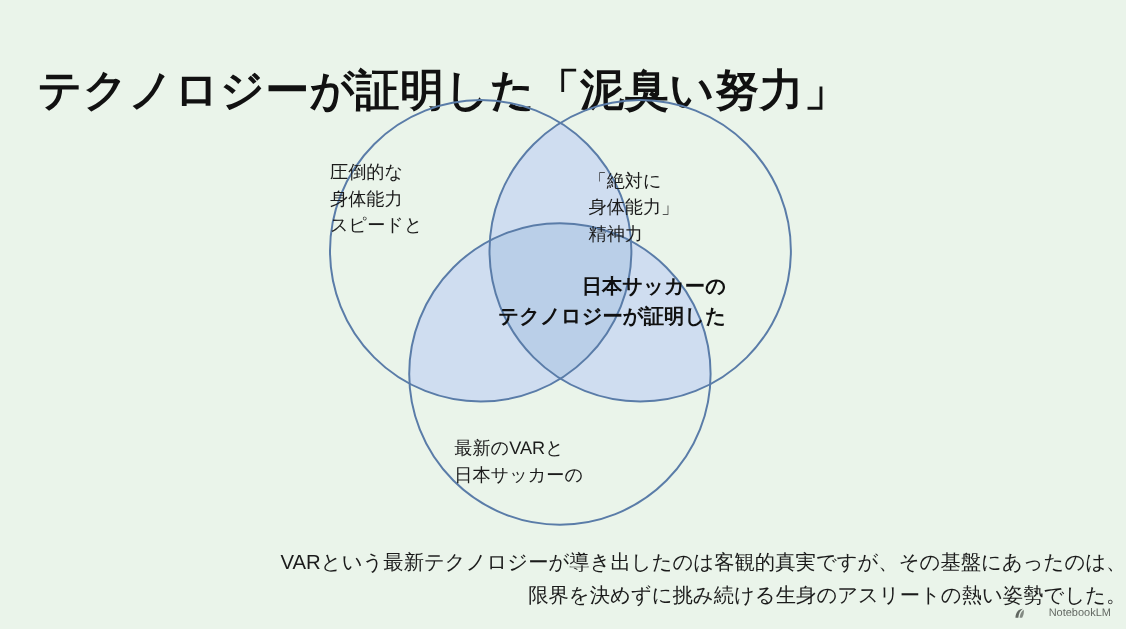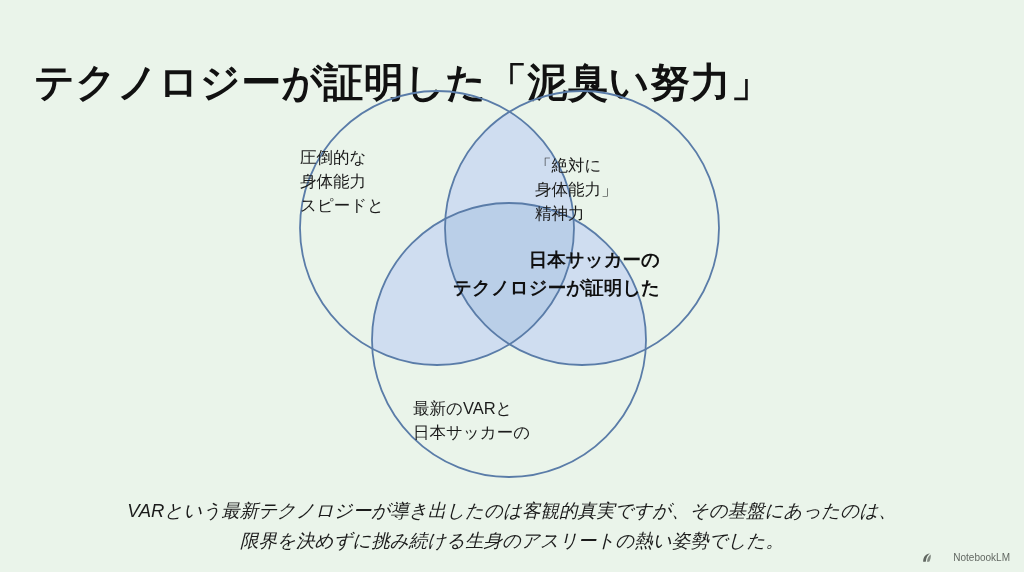--- a/index.html
+++ b/index.html
@@ -68,25 +68,24 @@
     line-height: 1.5;
     color: #101010;
     white-space: nowrap;
   }
   
   #caption {
     position: absolute;
     left: 0;
     right: 0;
     top: 496px;
-    text-align: center;
+    text-align: right;
     color: #1b1b1b;
     font-size: 18.5px;
     line-height: 1.62;
-    font-style: italic;
   }
   #caption .cap-line { display: block; white-space: nowrap; }
   
   #watermark {
     position: absolute;
     right: 14px;
     bottom: 9px;
     display: flex;
     align-items: center;
     gap: 19px;

